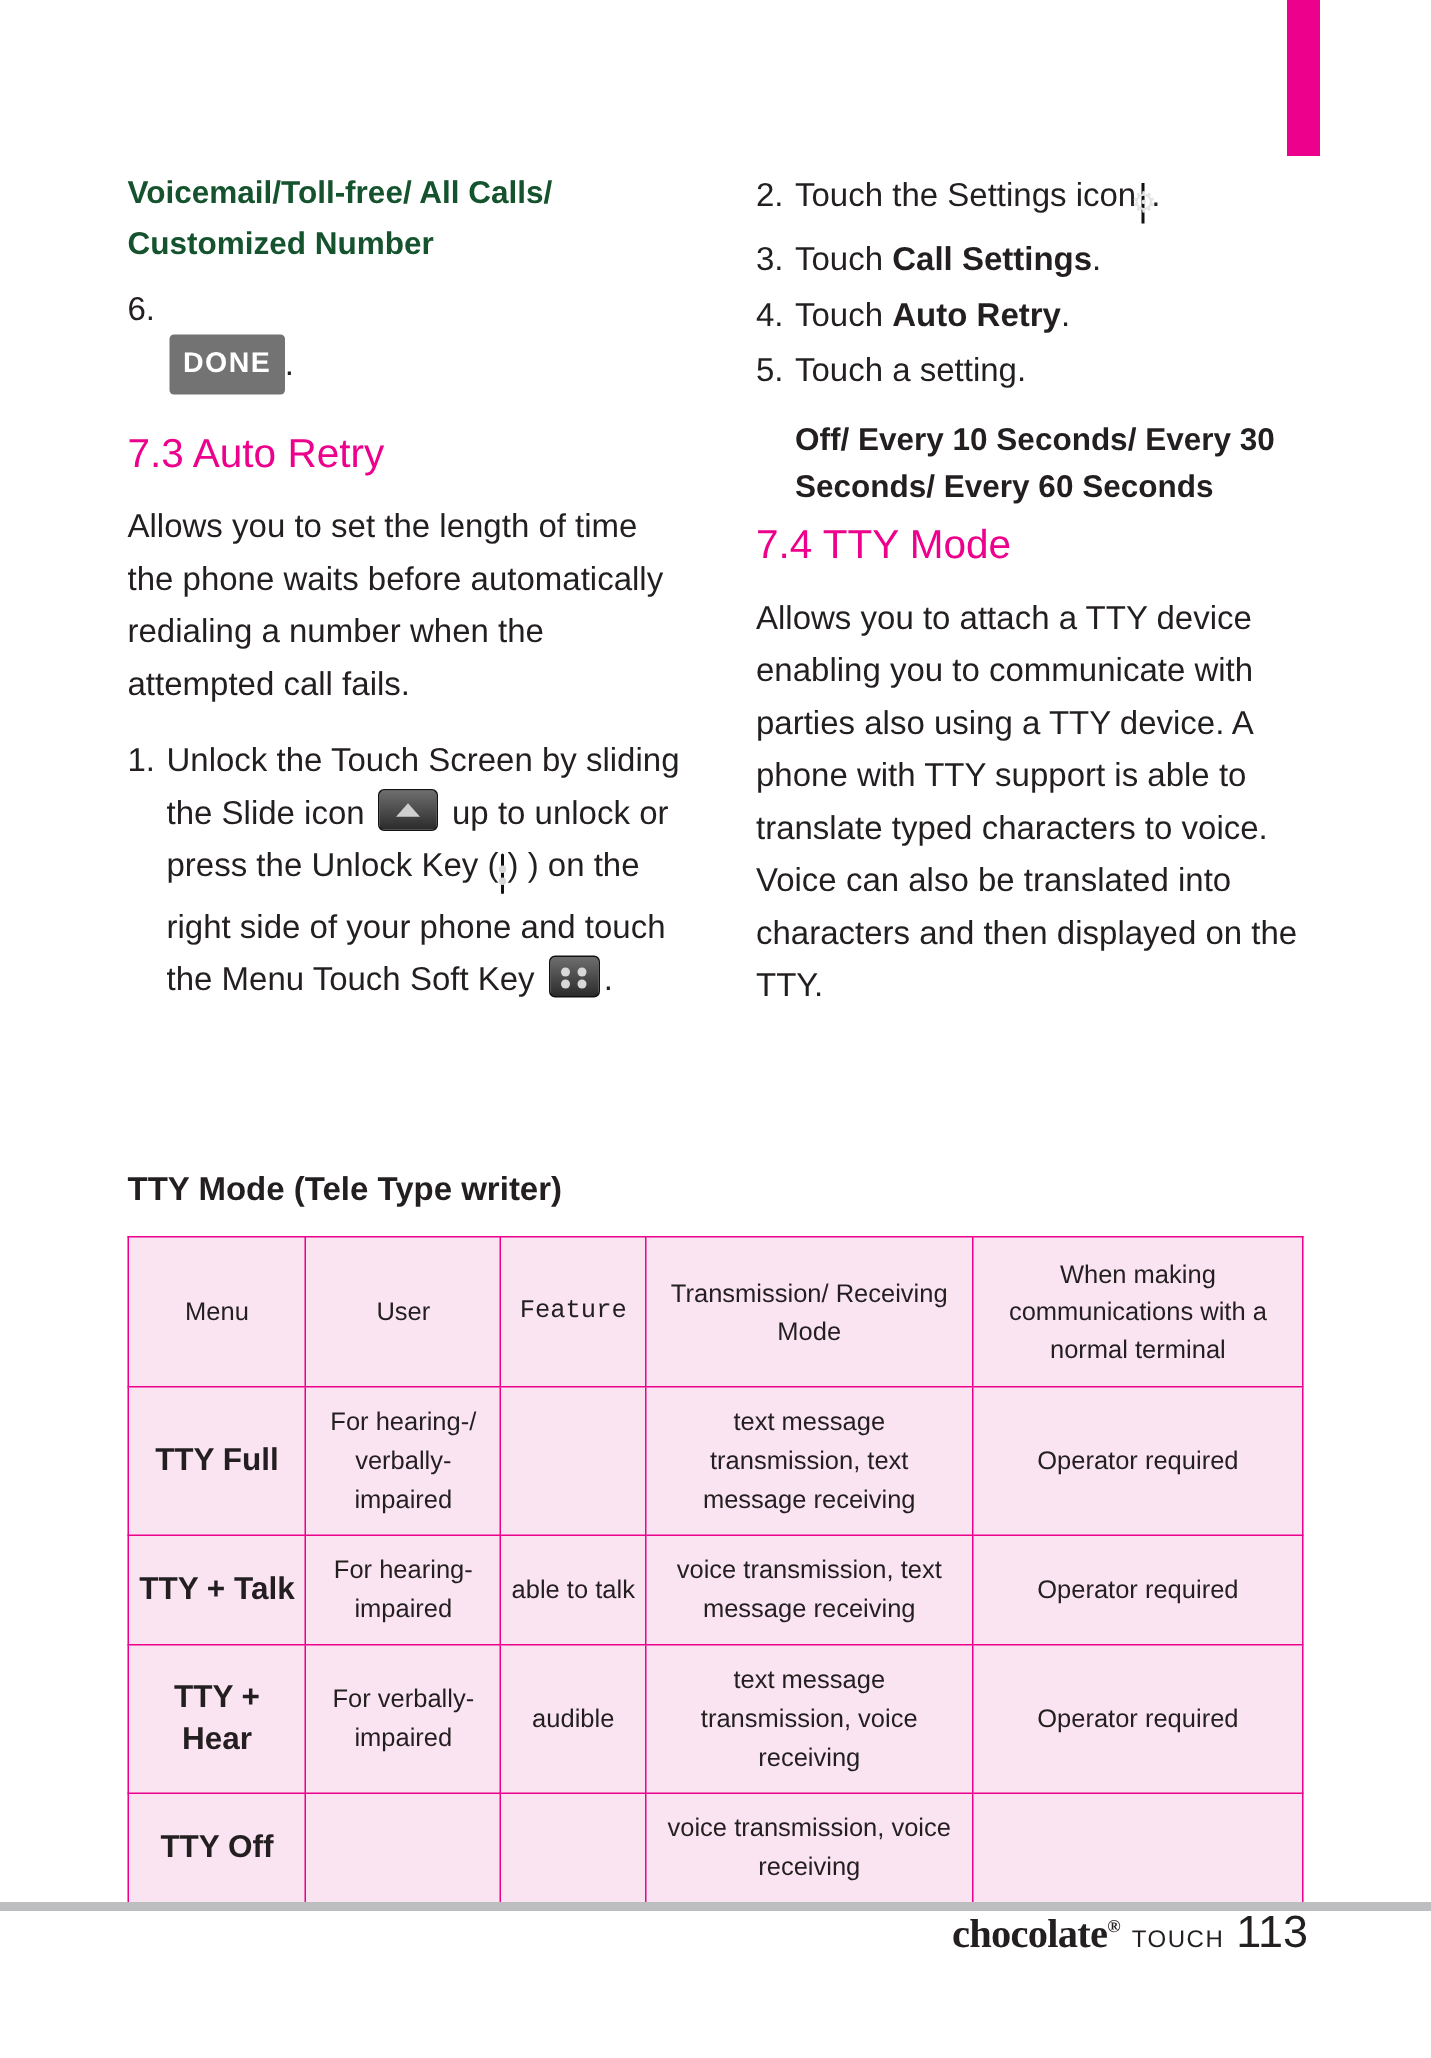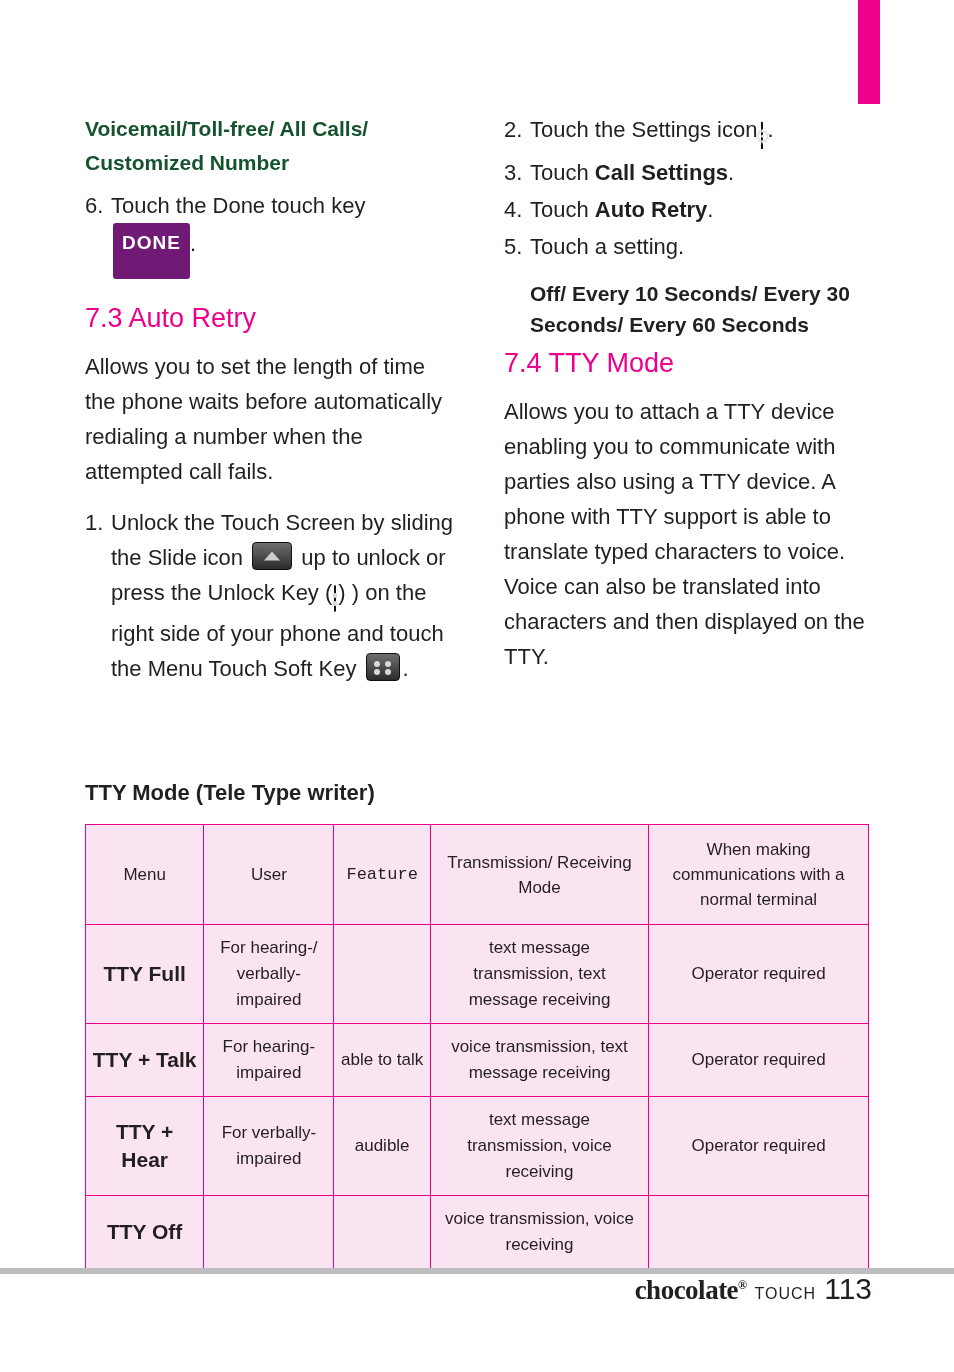--- a/index.html
+++ b/index.html
@@ -71,26 +71,26 @@
     color: #ec008c;
     margin: 22px 0 14px 0;
     font-weight: normal;
   }
   .bold {
     font-weight: bold;
   }
   
   .done-key {
     display: inline-block;
-    background: #701a75;
+    background: #737373;
     color: #ffffff;
     font-weight: bold;
     font-size: 19px;
     letter-spacing: 1px;
-    padding: 2px 9px 19px 9px;
+    padding: 2px 9px 3px 9px;
     border-radius: 3px;
     vertical-align: 2px;
     margin-left: 2px;
   }
   
   .icon-box {
     display: inline-block;
     vertical-align: -5px;
     border-radius: 4px;
   }
@@ -281,21 +281,20 @@
 
   <div class="corner-tab"></div>
 
   <div class="col col-left">
 
     <div class="heading-bold">Voicemail/Toll-free/ All Calls/ Customized Number</div>
 
     <div class="list-item">
       <span class="list-num">6.</span>
       <span class="list-body">
-        <span>Touch the Done touch key</span>
         <br>
         <span class="done-key">DONE</span><span>.</span>
       </span>
     </div>
 
     <div class="section-title">7.3 Auto Retry</div>
 
     <div class="para">Allows you to set the length of time the phone waits before automatically redialing a number when the attempted call fails.</div>
 
     <div class="list-item" style="margin-top:16px;">

